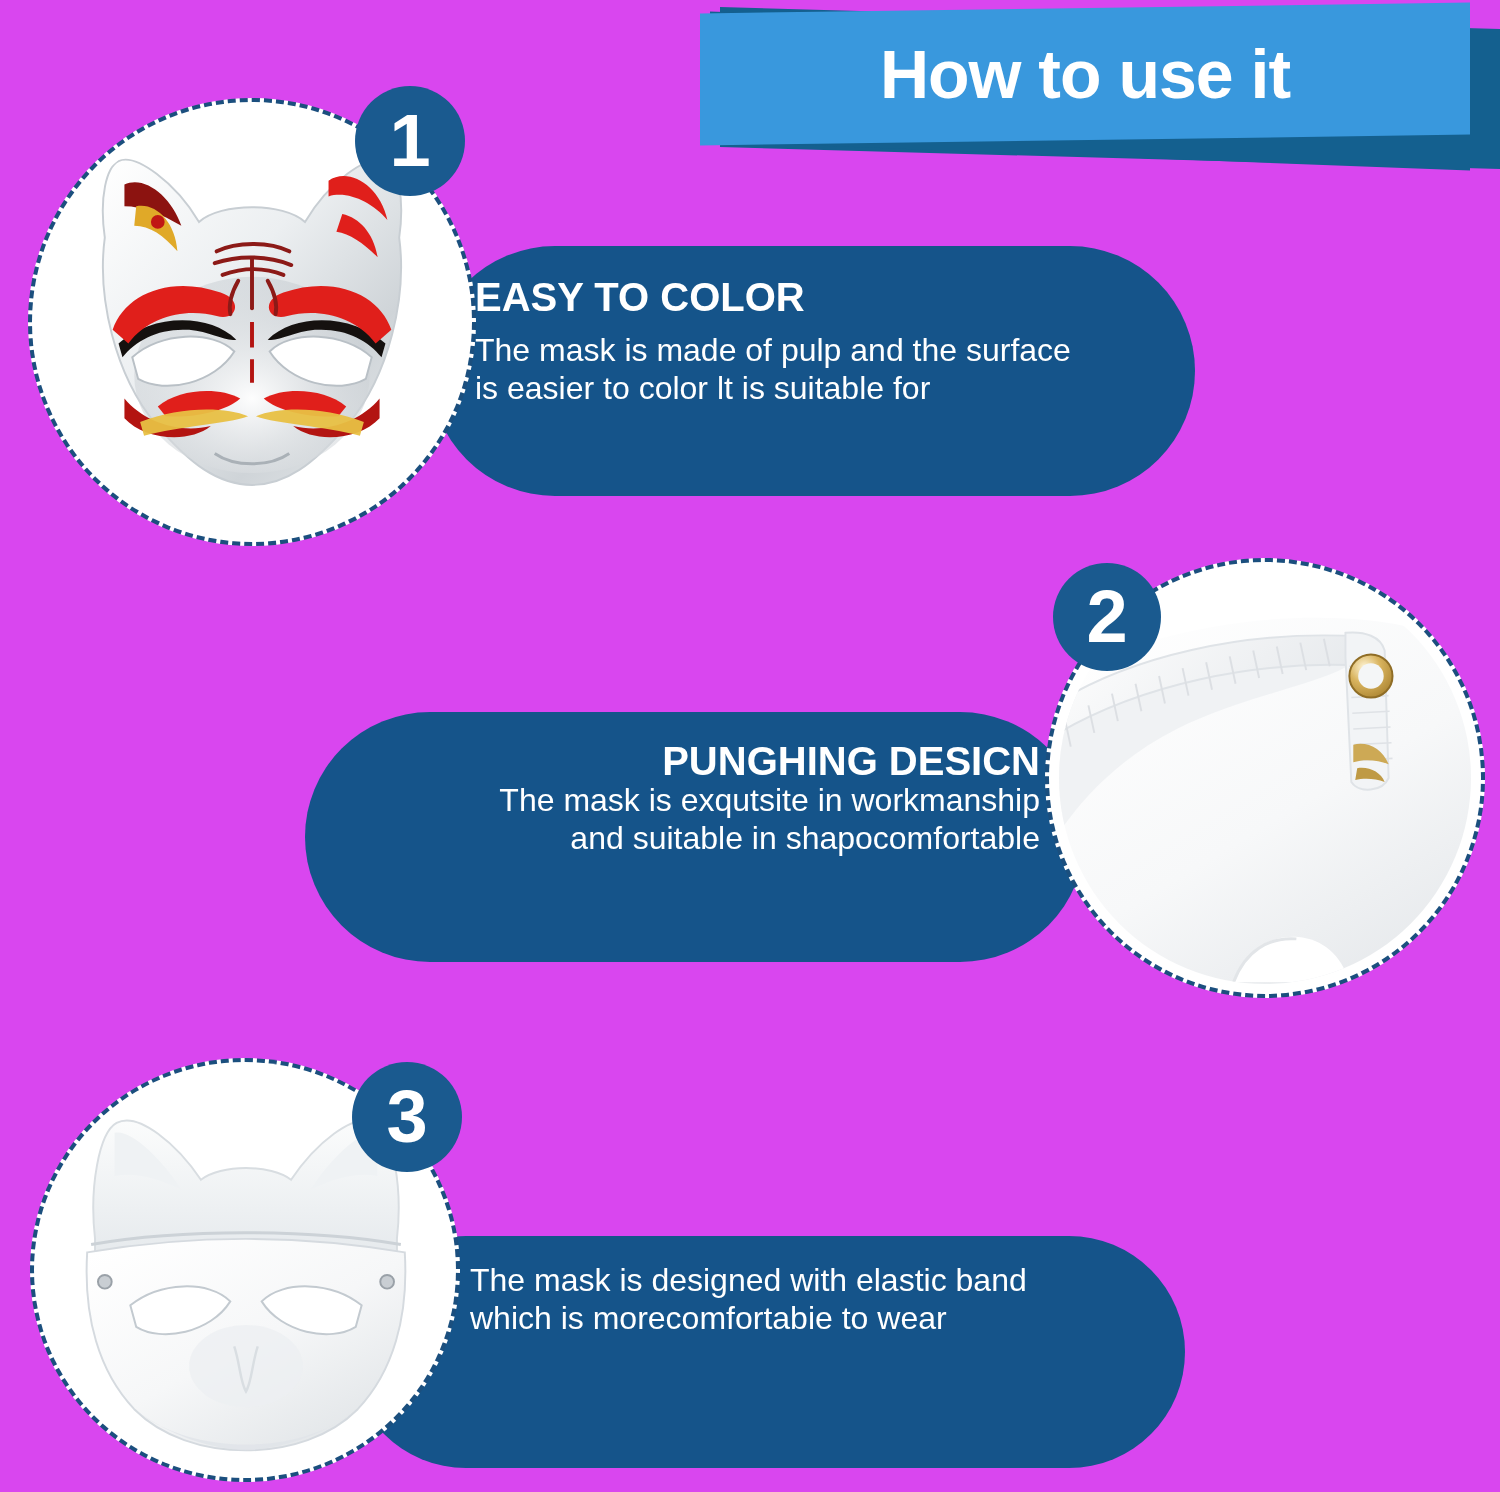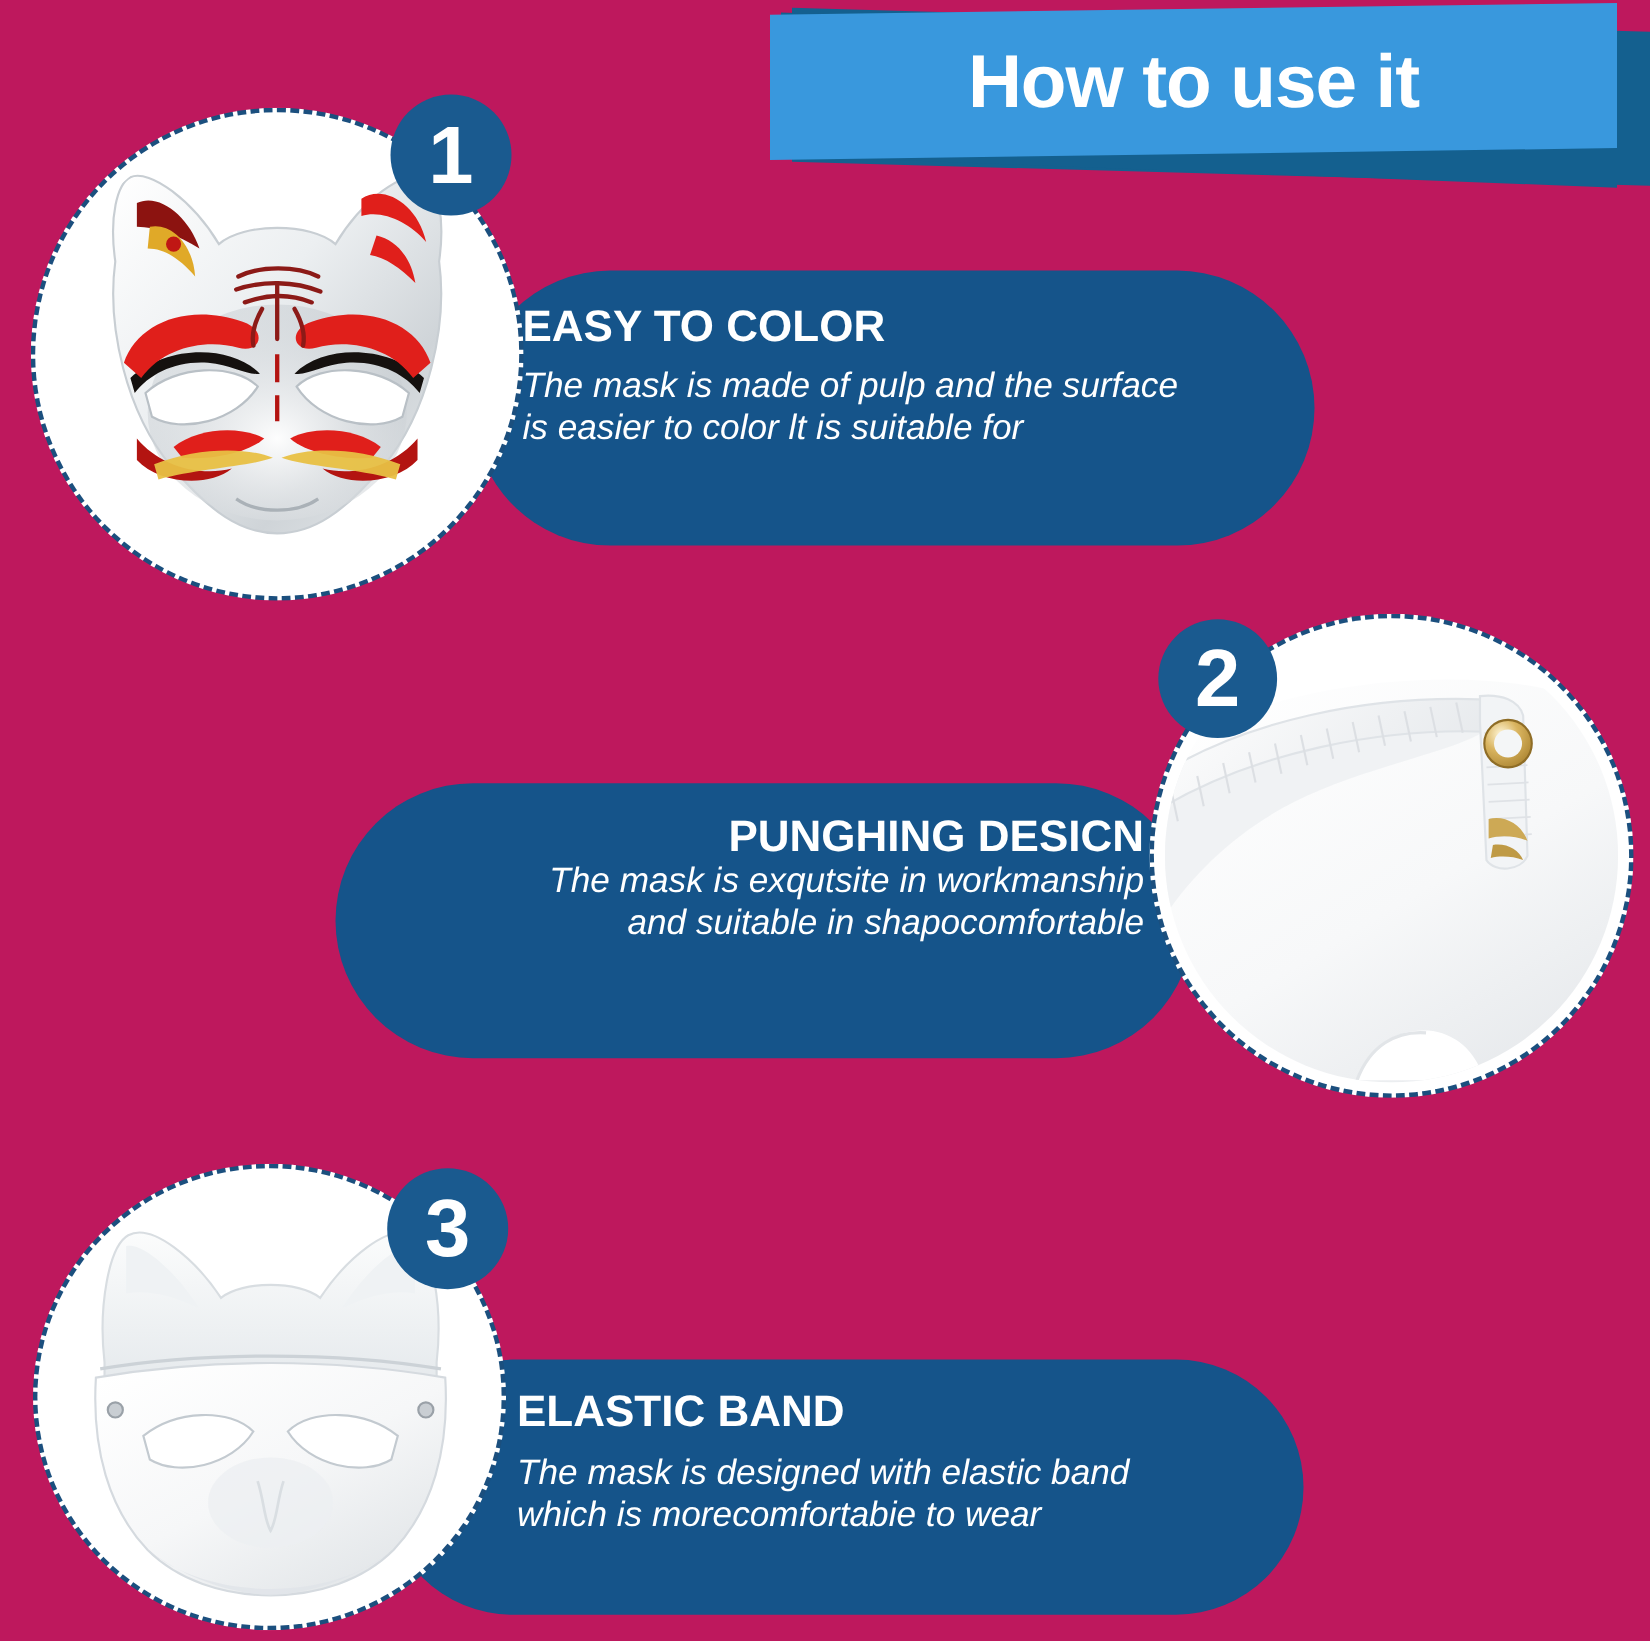--- a/index.html
+++ b/index.html
@@ -7,21 +7,21 @@
     padding: 0;
     background: #ffffff;
   }
   body {
     font-family: "Liberation Sans", sans-serif;
   }
   #page {
     position: relative;
     width: 1500px;
     height: 1492px;
-    background: #be185d;
+    background: #d946ef;
     overflow: hidden;
   }
 
   
   .banner-wrap {
     position: absolute;
     left: 700px;
     top: 8px;
     width: 800px;
     height: 160px;
@@ -82,21 +82,21 @@
     font-size: 40px;
     line-height: 1.05;
     letter-spacing: 0px;
     white-space: nowrap;
   }
   .card-body {
     font-size: 32px;
     line-height: 1.18;
     font-weight: normal;
   }
-  .card-body div { white-space: nowrap; font-style: italic; }
+  .card-body div { white-space: nowrap; }
 
   #card-1 {
     left: 430px;
     top: 246px;
     width: 765px;
     height: 250px;
     border-radius: 125px;
     padding: 30px 0 0 45px;
   }
   #card-1 .card-title { margin-bottom: 14px; }
@@ -317,21 +317,20 @@
 
         <path d="M178 418 C190 384 216 370 244 372 C268 374 288 390 296 418 Z" fill="#ffffff"></path>
         <path d="M178 418 C190 386 214 372 242 374" fill="none" stroke="#e2e5e8" stroke-width="3"></path>
       </svg>
     </div>
   </div>
 
   <div class="badge" id="badge-2">2</div>
 
   <div class="card" id="card-3">
-    <div class="card-title">ELASTIC BAND</div>
     <div class="card-body">
       <div>The mask is designed with elastic band</div>
       <div>which is morecomfortabie to wear</div>
     </div>
   </div>
 
   <div class="photo-ring" id="photo-3">
     <div class="photo-inner">
       <svg viewBox="0 0 410 404" xmlns="http://www.w3.org/2000/svg">
         <defs>

